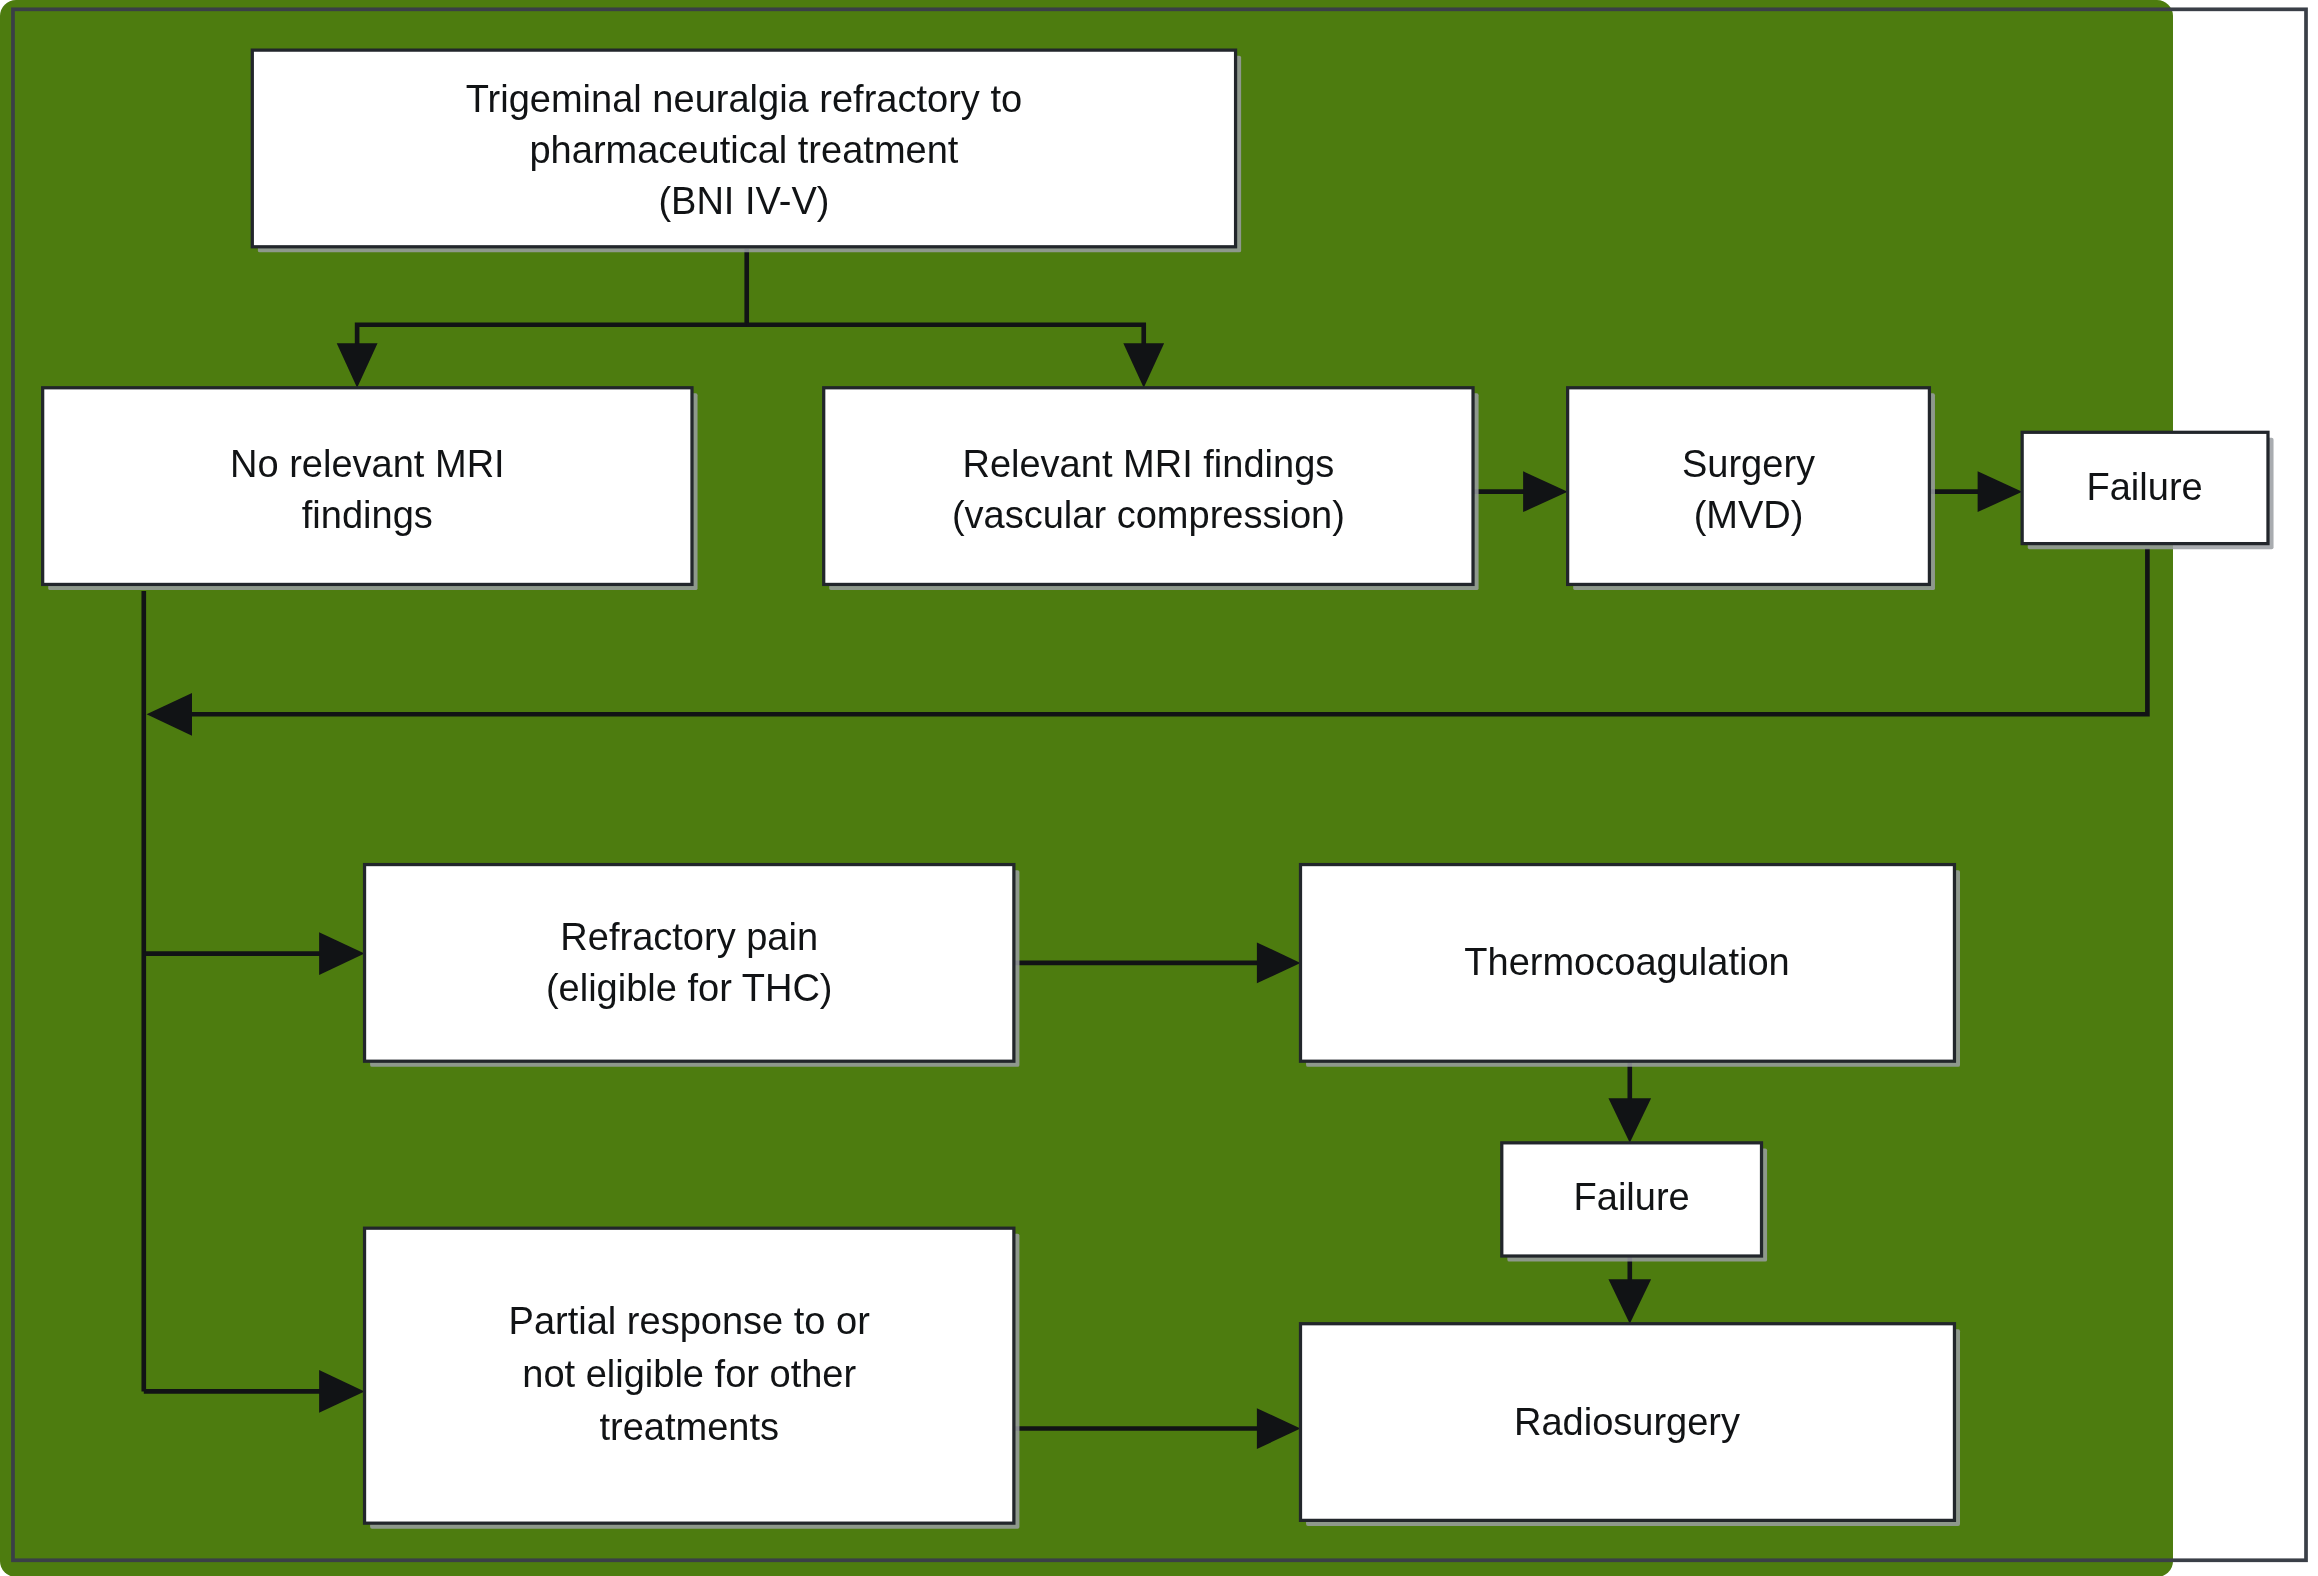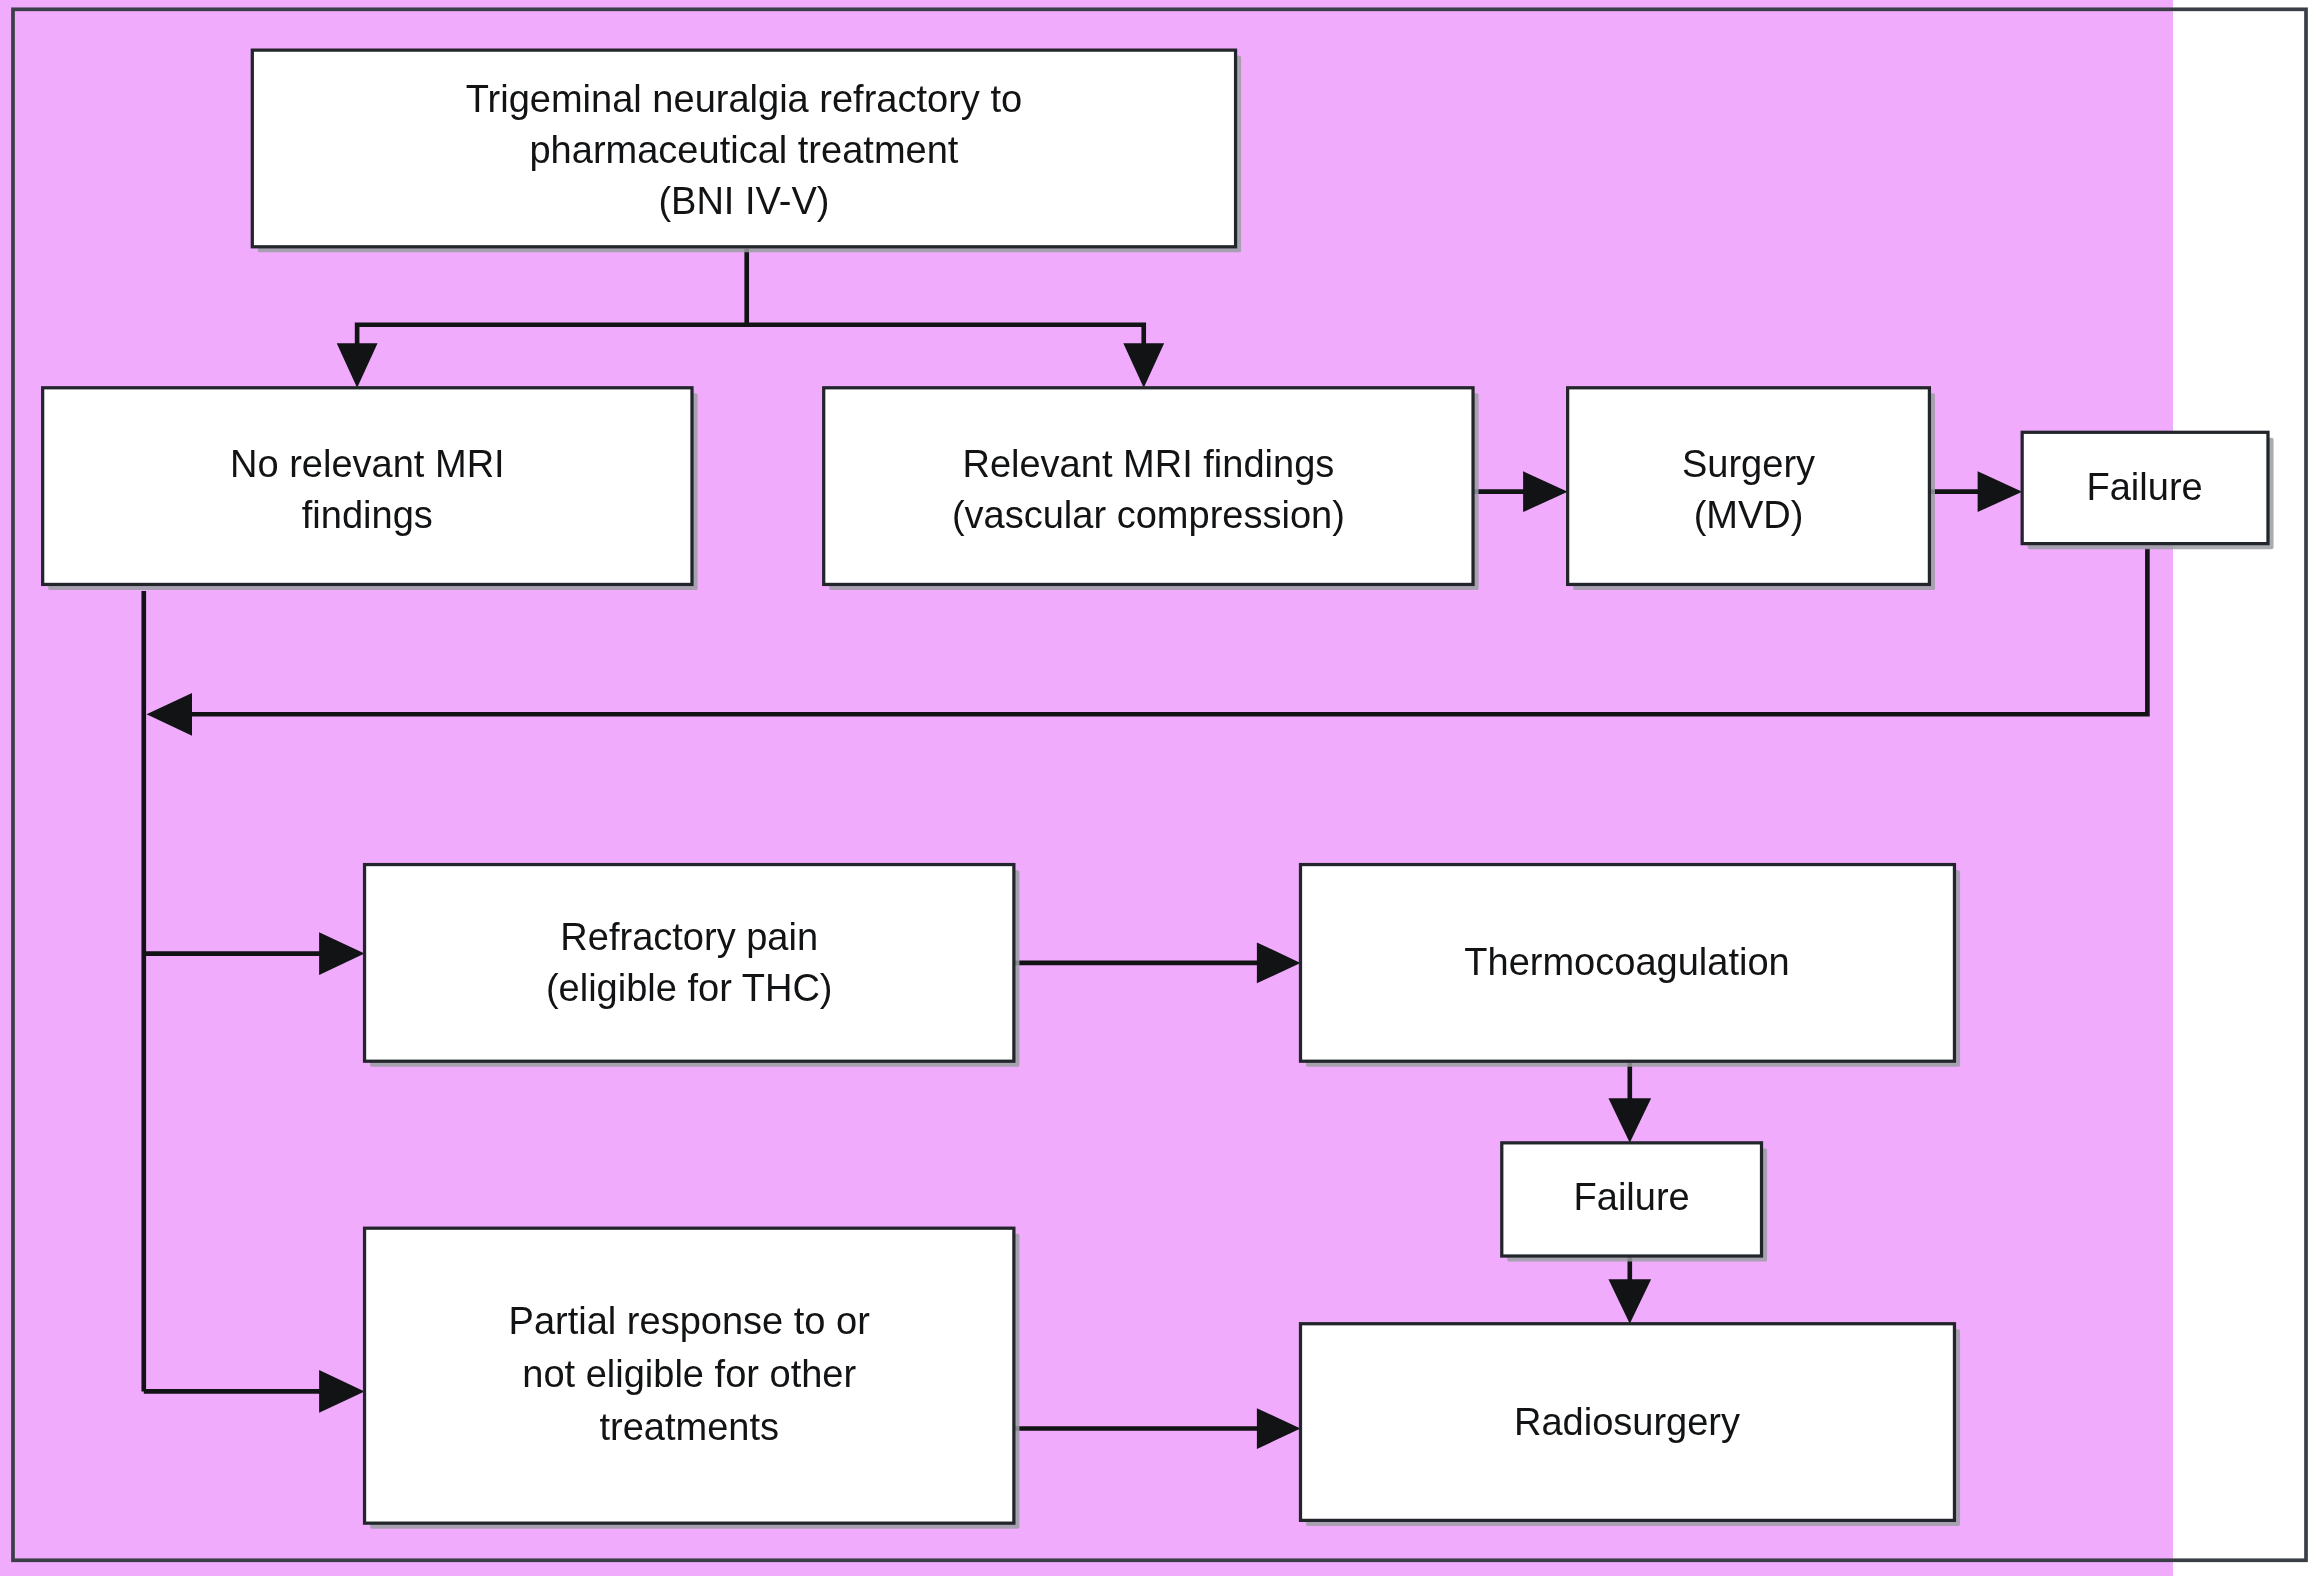--- a/index.html
+++ b/index.html
@@ -10,21 +10,22 @@
   body {
     width: 2319px;
     height: 1577px;
     font-family: "Liberation Sans", sans-serif;
     overflow: hidden;
   }
   #diagram-root {
     position: relative;
     width: 2173px;
     height: 1577px;
-    background: #f0abfc;
+    background: #4d7c0f;
+    border-radius: 16px;
   }
   svg.flow {
     position: absolute;
     top: 0;
     left: 0;
     width: 2319px;
     height: 1577px;
   }
   .frame-rect {
     fill: none;

